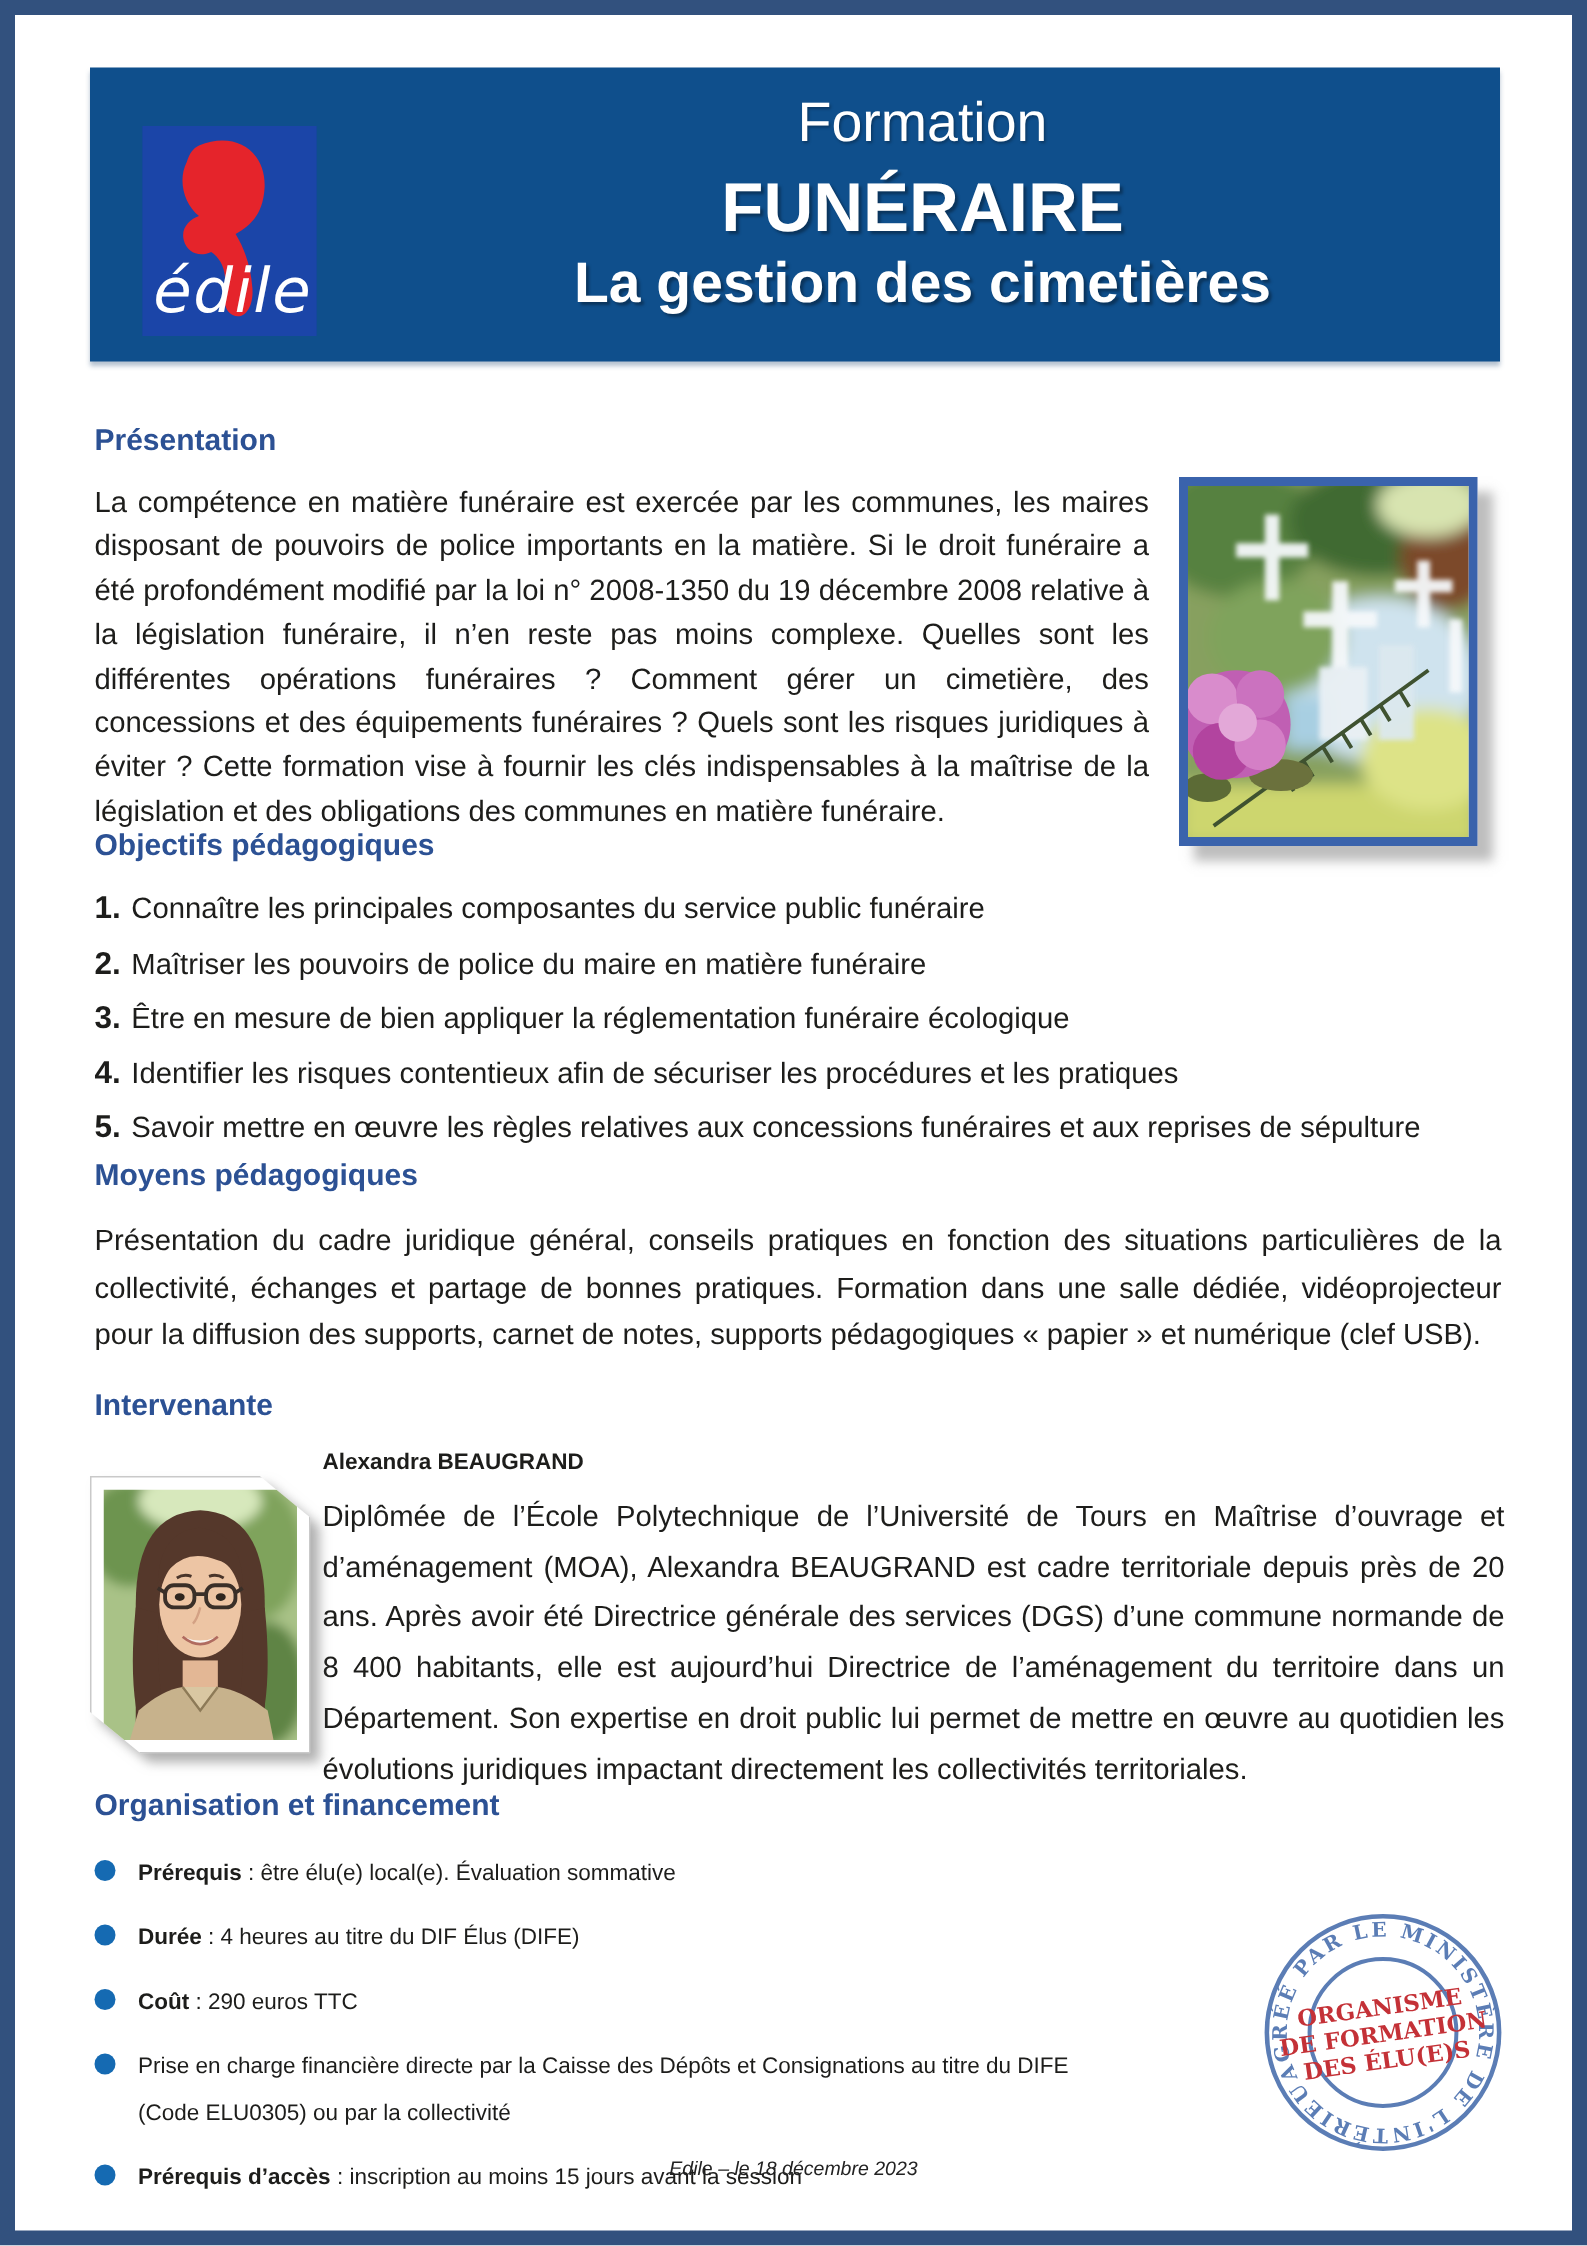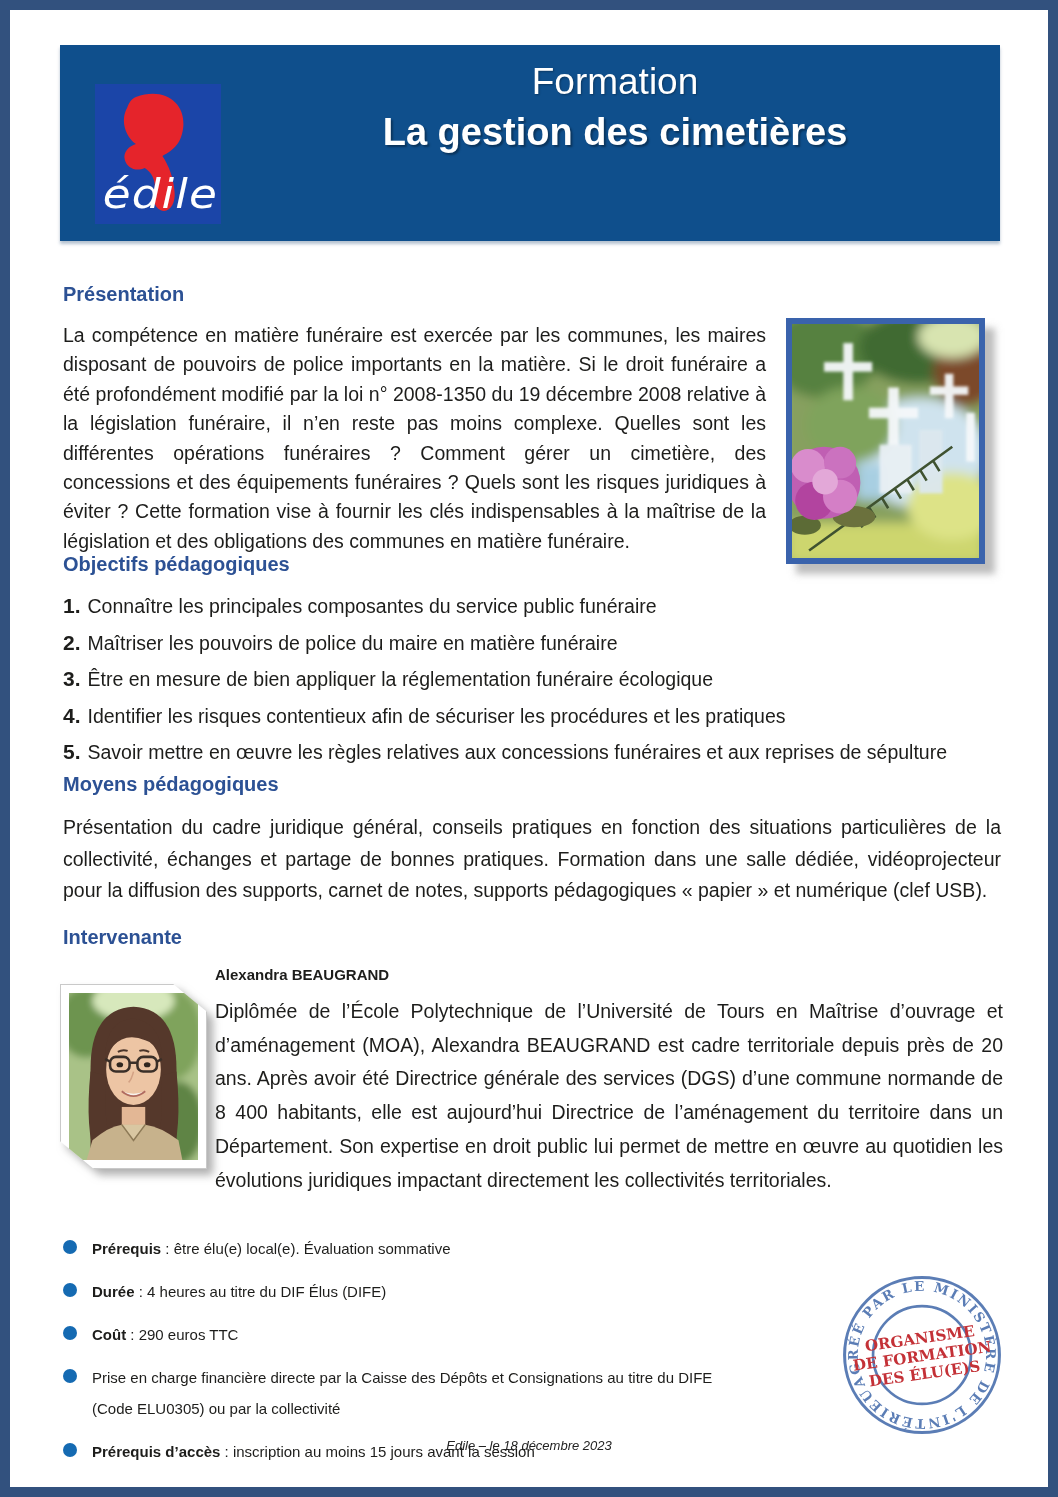--- a/index.html
+++ b/index.html
@@ -6,21 +6,21 @@
   .page{
     position:relative;width:1058px;height:1497px;background:#ffffff;
     box-shadow:inset 0 0 0 10px #32517e;overflow:hidden;
     font-family:"Liberation Sans","DejaVu Sans",sans-serif;color:#1d1d1b;
   }
   
   .banner{
     position:absolute;left:60px;top:45px;width:940px;height:196px;
     background:#0f4f8c;box-shadow:0 3px 3px rgba(90,120,150,.45);
   }
-  .logo{position:absolute;left:35px;top:39px;width:126px;height:140px;background:#1b45a8;}
+  .logo{position:absolute;left:35px;top:39px;width:116px;height:140px;background:#1b45a8;}
   .logo svg{width:100%;height:100%;display:block;}
   .banner-titles{margin-left:170px;text-align:center;color:#fff;padding-top:16px;}
   .bt1{font-size:37px;font-weight:400;text-shadow:1px 1px 2px rgba(0,0,0,.3);margin-bottom:8px;}
   .bt2{font-size:46px;font-weight:700;text-shadow:2px 2px 2px rgba(0,0,0,.35);margin-bottom:3px;}
   .bt3{font-size:38px;font-weight:700;text-shadow:2px 2px 2px rgba(0,0,0,.35);}
   
   .sec-title{position:absolute;left:63px;font-size:20px;font-weight:700;color:#2c5194;}
   
   .pres-body{
     position:absolute;left:63px;top:321px;width:703px;
@@ -84,20 +84,21 @@
         <path d="M 37 13 C 61 3 81 17 80 41 C 79 59 71 66 61 72
                  C 67 82 71 94 72 108 C 73 120 67 130 59 126
                  C 53 123 53 114 54 106 C 55 96 51 88 45 84
                  C 37 88 29 84 27 76 C 25 68 31 62 37 60
                  C 27 52 23 36 29 24 C 31 18 33 15 37 13 Z" fill="#e5242b"></path>
         <text x="7" y="124" font-size="41" font-style="italic" letter-spacing="1" font-family="DejaVu Sans, sans-serif" fill="#ffffff">édile</text>
       </svg>
     </div>
     <div class="banner-titles">
       <div class="bt1">Formation</div>
+      <div class="bt2">FUNÉRAIRE</div>
       <div class="bt3">La gestion des cimetières</div>
     </div>
   </div>
 
   <div class="sec-title" style="top:283px">Présentation</div>
   <p class="pres-body" style="margin:0">La compétence en matière funéraire est exercée par les communes, les maires disposant de pouvoirs de police importants en la matière. Si le droit funéraire a été profondément modifié par la loi n° 2008-1350 du 19 décembre 2008 relative à la législation funéraire, il n’en reste pas moins complexe. Quelles sont les différentes opérations funéraires ? Comment gérer un cimetière, des concessions et des équipements funéraires ? Quels sont les risques juridiques à éviter ? Cette formation vise à fournir les clés indispensables à la maîtrise de la législation et des obligations des communes en matière funéraire.</p>
 
   <div class="cem-frame">
     <svg viewBox="0 0 175 221" preserveAspectRatio="none">
       <defs>
@@ -196,20 +197,21 @@
             <path d="M 54 100 Q 66 110 78 100 Q 66 105 54 100 Z" fill="#f7f3ee"></path>
             <path d="M 54 100 Q 66 110 78 100" stroke="#b06b5f" stroke-width="1.8" fill="none"></path>
             <path d="M 18 170 L 24 150 Q 40 136 54 134 L 78 134 Q 94 136 112 150 L 116 170 Z" fill="#c7b28c"></path>
             <path d="M 54 134 L 66 150 L 78 134" stroke="#8d7a57" stroke-width="1.6" fill="#d9c7a2"></path>
           </g>
         </svg>
       </div>
     </div>
   </div>
 
+  <div class="sec-title" style="top:1193px">Organisation et financement</div>
   <ul class="org-list">
     <li><span class="bullet"></span><span class="org-bold">Prérequis</span><span> : être élu(e) local(e). Évaluation sommative</span></li>
     <li><span class="bullet"></span><span class="org-bold">Durée</span><span> : 4 heures au titre du DIF Élus (DIFE)</span></li>
     <li><span class="bullet"></span><span class="org-bold">Coût</span><span> : 290 euros TTC</span></li>
     <li><span class="bullet"></span><span class="org-bold"></span><span>Prise en charge financière directe par la Caisse des Dépôts et Consignations au titre du DIFE (Code ELU0305) ou par la collectivité</span></li>
     <li><span class="bullet"></span><span class="org-bold">Prérequis d’accès</span><span> : inscription au moins 15 jours avant la session</span></li>
   </ul>
 
   <div class="stamp">
     <svg viewBox="0 0 200 200">

